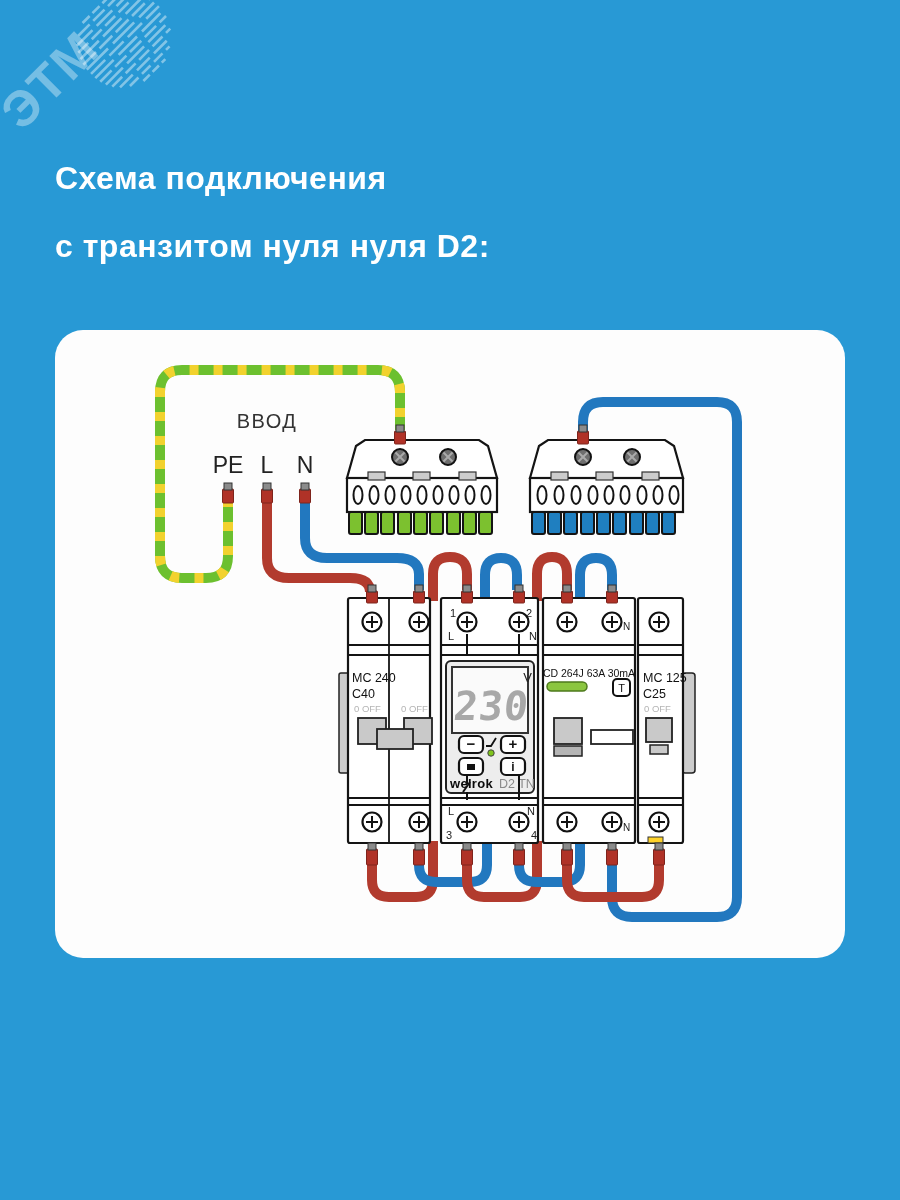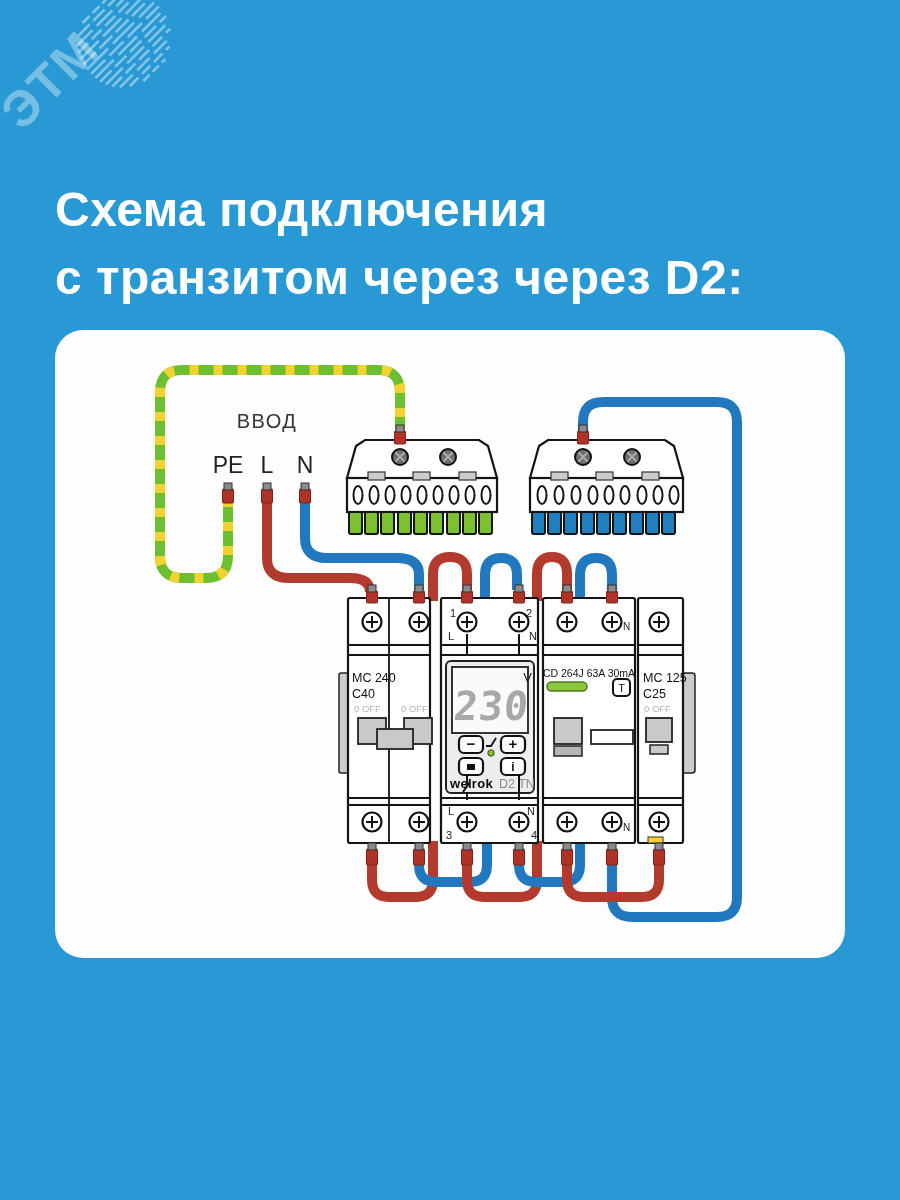--- a/index.html
+++ b/index.html
@@ -4,21 +4,21 @@
 <style>
   html,body{margin:0;padding:0;}
   body{
     width:900px;height:1200px;position:relative;overflow:hidden;
     background:#2899d5;
     font-family:"Liberation Sans", sans-serif;
   }
   .watermark{position:absolute;left:0;top:0;pointer-events:none;}
   .heading{
     position:absolute;left:55px;top:144px;color:#ffffff;
-    font-weight:bold;font-size:48px;line-height:68px;letter-spacing:.5px;margin-top:32px;
+    font-weight:bold;font-size:32px;line-height:68px;letter-spacing:.5px;
   }
   .card{
     position:absolute;left:55px;top:330px;width:790px;height:628px;
     background:#fdfdfd;border-radius:28px;
   }
   svg text{font-family:"Liberation Sans", sans-serif;}
   .seg{font-family:"DejaVu Sans Mono", monospace;font-weight:bold;}
 </style>
 </head>
 <body>
@@ -41,21 +41,21 @@
     <line x1="-29" y1="36" x2="27" y2="36" stroke-dasharray="12 5"></line>
     <line x1="-16" y1="42" x2="15" y2="42" stroke-dasharray="9 4"></line>
   </g>
   <g transform="translate(62,92) rotate(-45)">
     <text text-anchor="middle" font-size="50" font-weight="bold" letter-spacing="2" fill="rgba(255,255,255,0.36)">ЭТМ</text>
   </g>
 </svg>
 
 <div class="heading">
   <div>Схема подключения</div>
-  <div>с транзитом через через D2:</div>
+  <div>с транзитом нуля нуля D2:</div>
 </div>
 
 <div class="card">
 <svg width="790" height="628" viewBox="0 0 790 628">
 
   <g fill="none" stroke-linecap="butt">
 
     <g>
       <path d="M 173 168 V 226 Q 173 248 151 248 H 127 Q 105 248 105 226 V 62 Q 105 40 127 40 H 323 Q 345 40 345 62 V 100" stroke-width="10" stroke="#6cc02f"></path>
       <path d="M 173 168 V 226 Q 173 248 151 248 H 127 Q 105 248 105 226 V 62 Q 105 40 127 40 H 323 Q 345 40 345 62 V 100" stroke-width="10" stroke-dasharray="9 15" stroke="#f2d22e"></path>

